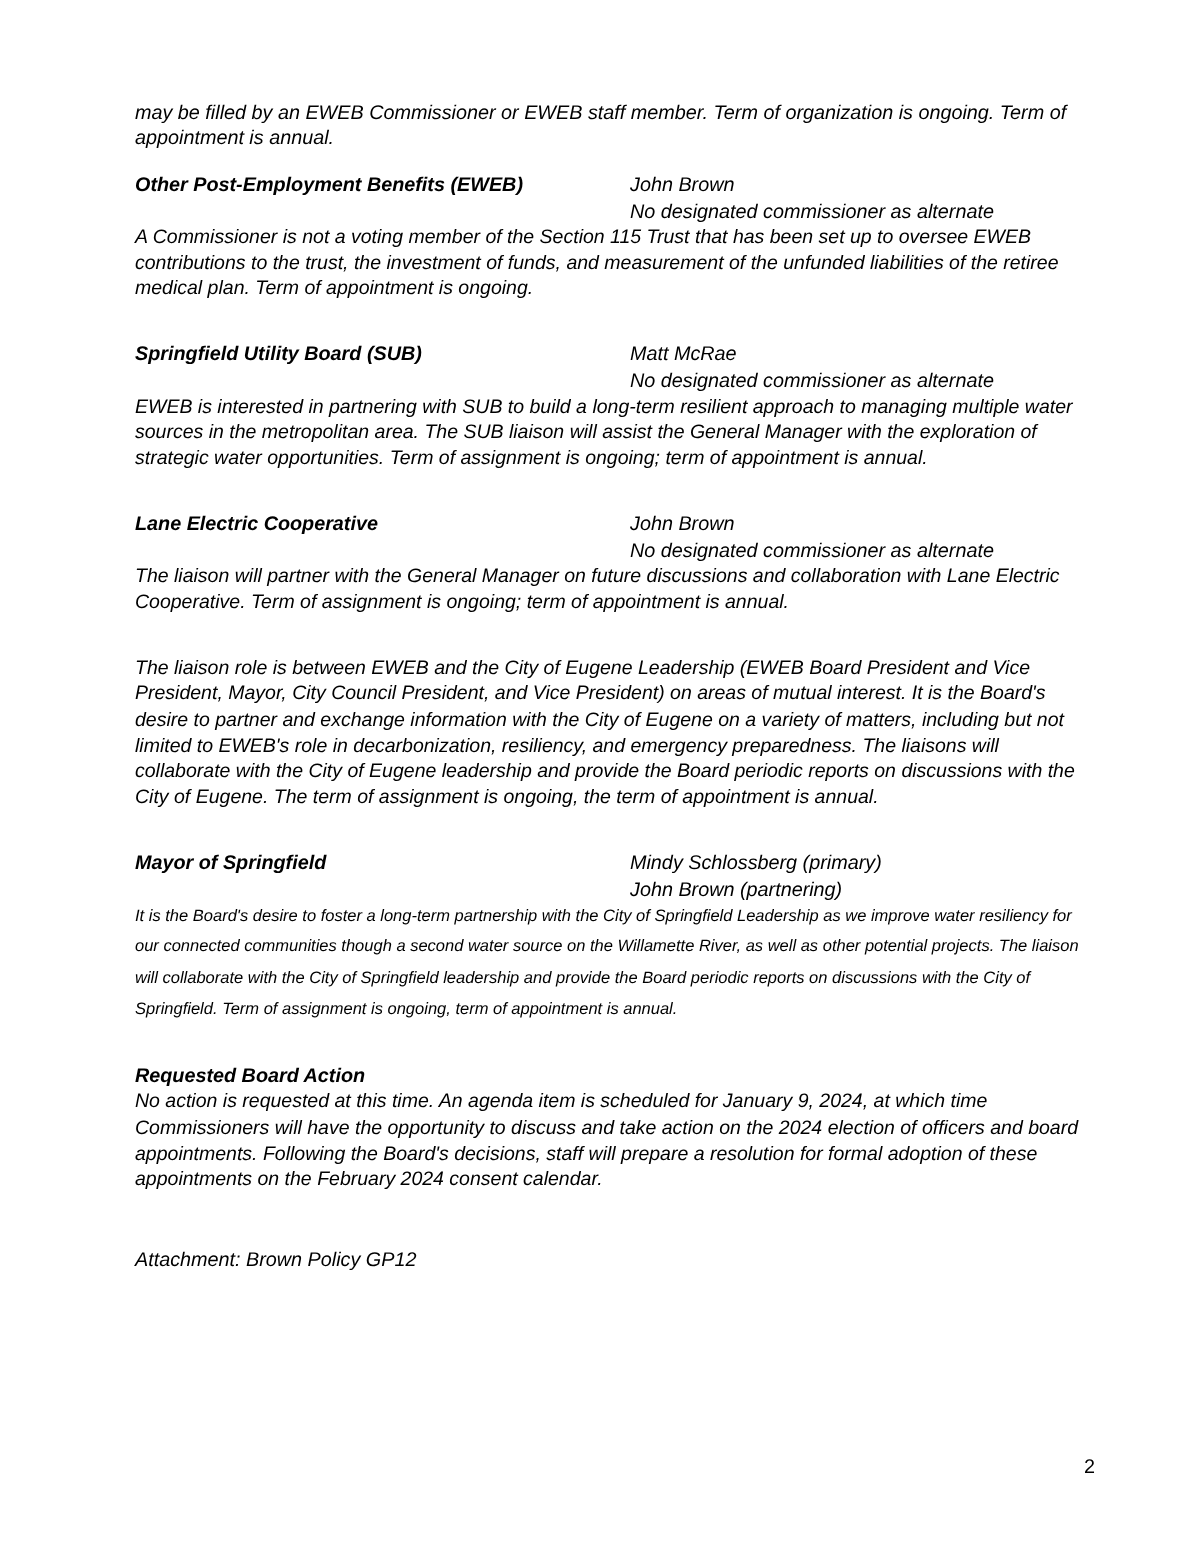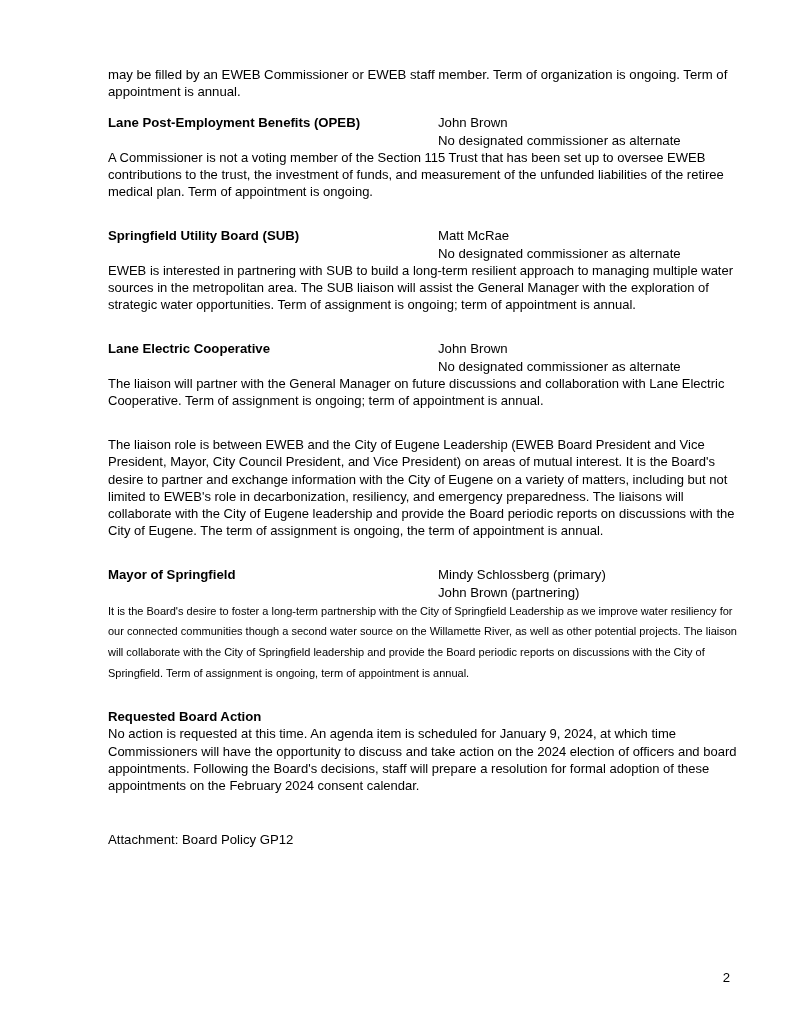--- a/index.html
+++ b/index.html
@@ -14,23 +14,24 @@
   .page {
     position: relative;
     width: 800px;
     height: 1035px;
     background: #ffffff;
     box-sizing: border-box;
     overflow: hidden;
   }
   .content {
     position: absolute;
-    left: 108px;
+    left: 90px;
     top: 66px;
     width: 635px;
+    font-style: italic;
   }
   .para {
     font-size: 13.2px;
     line-height: 17.2px;
     text-align: left;
     margin: 0 0 0 0;
   }
   .gap {
     height: 14px;
   }
@@ -93,21 +94,21 @@
 <div class="page">
 
   <div class="content">
 
     <p class="para">may be filled by an EWEB Commissioner or EWEB staff member. Term of organization is ongoing. Term of appointment is annual.</p>
 
     <div class="gap"></div>
 
     <div class="entry">
       <div class="entry-head">
-        <div class="entry-title">Lane Post-Employment Benefits (OPEB)</div>
+        <div class="entry-title">Other Post-Employment Benefits (EWEB)</div>
         <div class="entry-names">
           <span class="entry-name-line">John Brown</span>
           <span class="entry-name-line">No designated commissioner as alternate</span>
         </div>
       </div>
       <p class="entry-body">A Commissioner is not a voting member of the Section 115 Trust that has been set up to oversee EWEB contributions to the trust, the investment of funds, and measurement of the unfunded liabilities of the retiree medical plan. Term of appointment is ongoing.</p>
     </div>
 
     <div class="gap"></div>
 
@@ -156,19 +157,19 @@
 
     <div class="gap"></div>
 
     <div class="entry">
       <div class="section-title">Requested Board Action</div>
       <p class="entry-body">No action is requested at this time. An agenda item is scheduled for January 9, 2024, at which time Commissioners will have the opportunity to discuss and take action on the 2024 election of officers and board appointments. Following the Board's decisions, staff will prepare a resolution for formal adoption of these appointments on the February 2024 consent calendar.</p>
     </div>
 
     <div class="gap-sm"></div>
 
-    <p class="attachment">Attachment:  Board Policy GP12</p>
+    <p class="attachment">Attachment:  Brown Policy GP12</p>
 
   </div>
 
   <div class="page-number">2</div>
 
 </div>
 
 </body></html>

